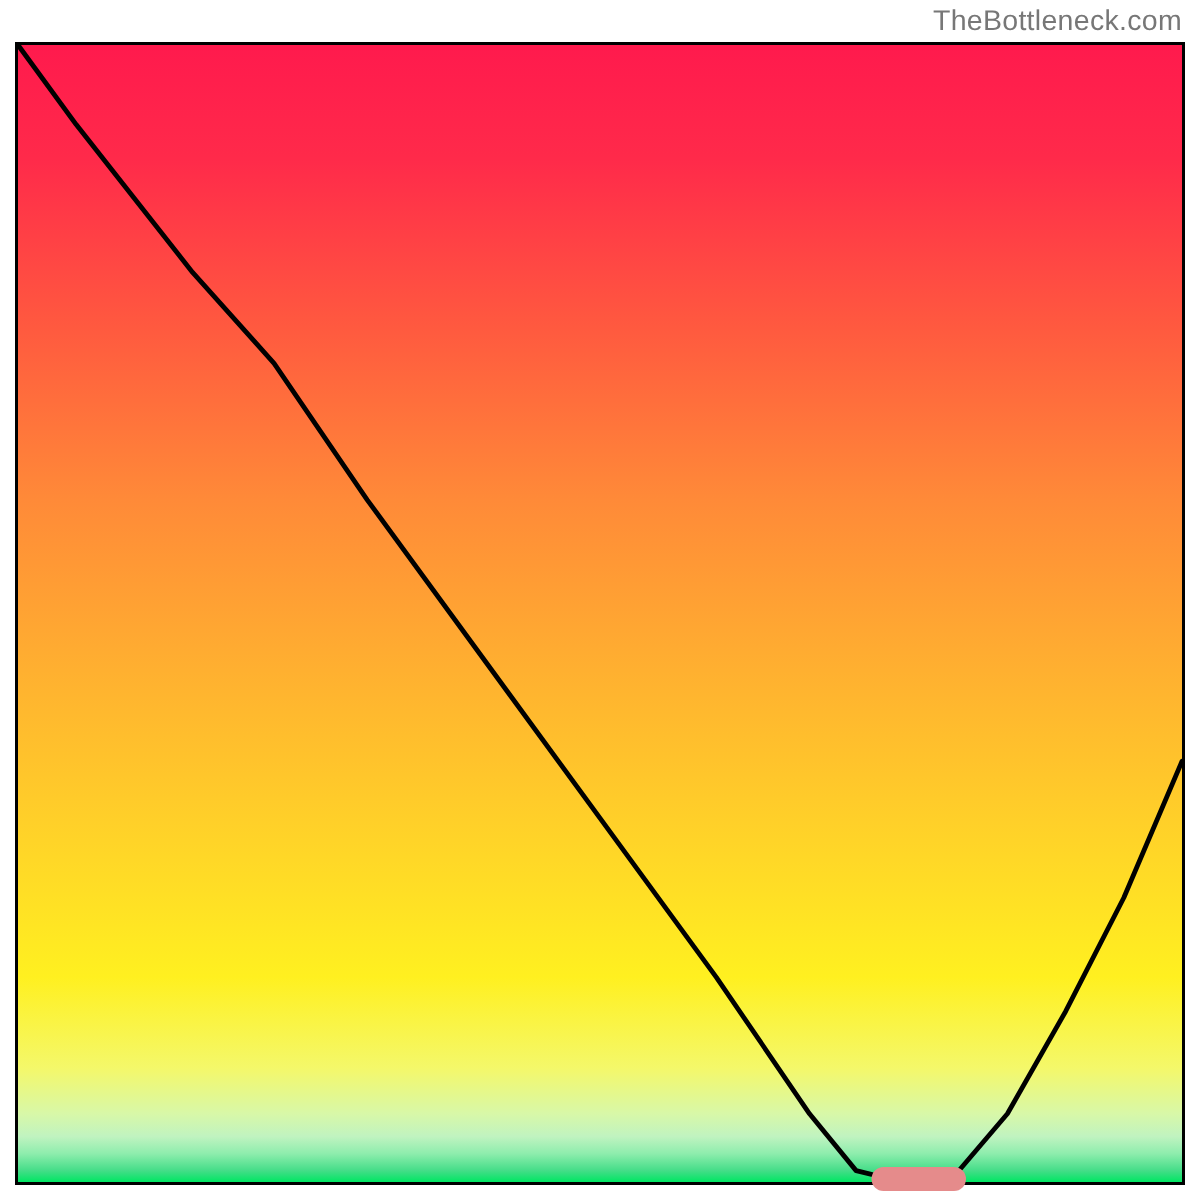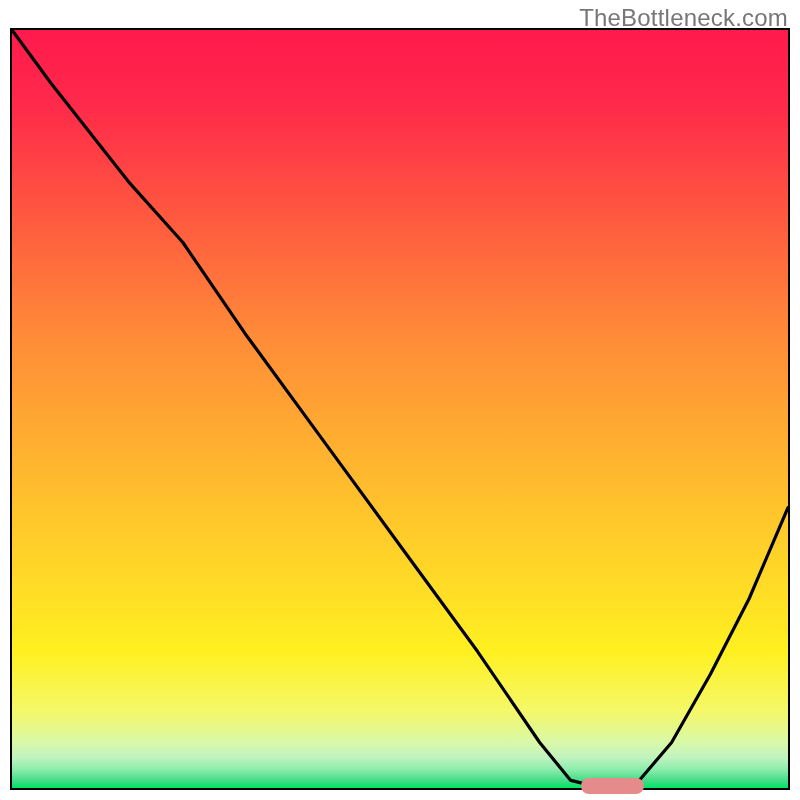--- a/index.html
+++ b/index.html
@@ -38,21 +38,21 @@
       #8eedad 97.5%,
       #44dd88 99%,
       #00e663 100%
     );
   }
   .watermark {
     position: absolute;
     top: 4px;
     right: 12px;
     color: #777;
-    font-size: 24px;
+    font-size: 19px;
     letter-spacing: 0.2px;
   }
   svg.curve {
     position: absolute;
     inset: 0;
     width: 100%;
     height: 100%;
     overflow: visible;
   }
   .marker {

